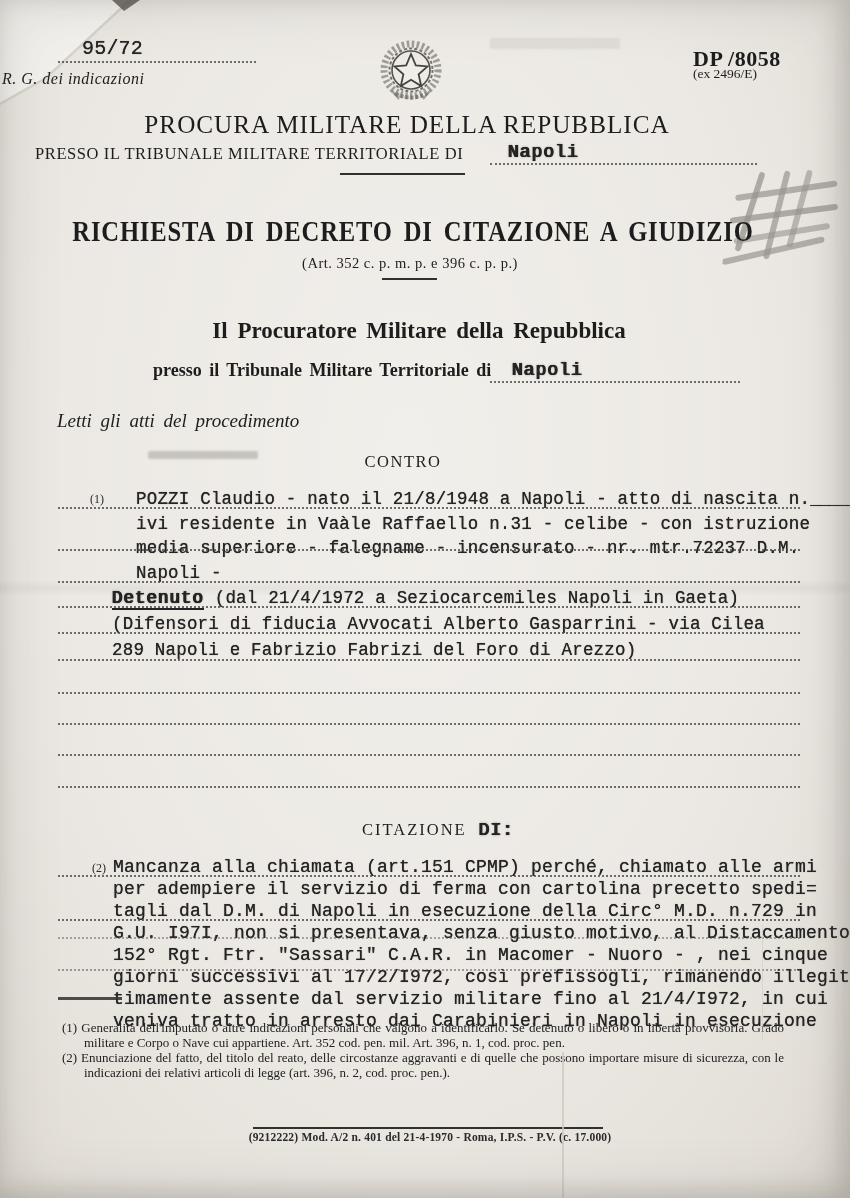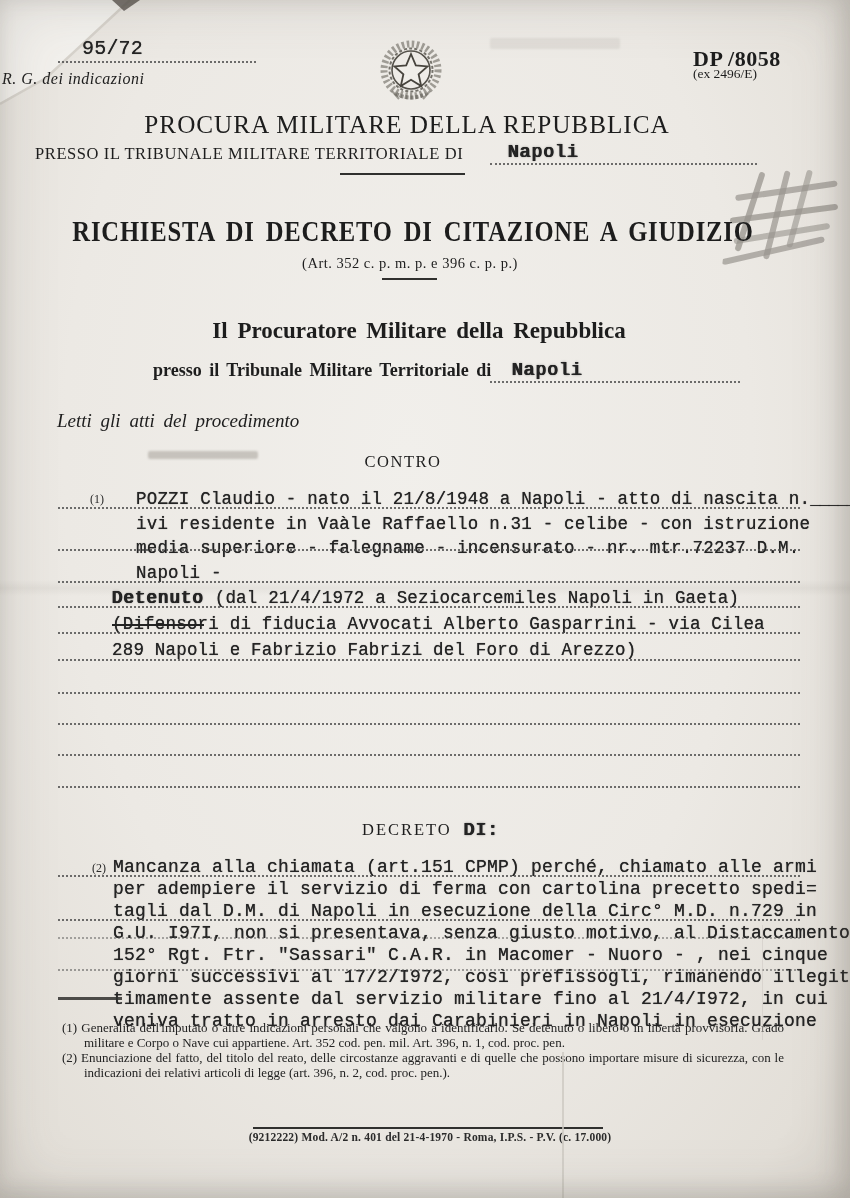--- a/index.html
+++ b/index.html
@@ -15,21 +15,21 @@
   .serif{font-family:"Liberation Serif","DejaVu Serif",serif;color:#1d1d1d;}
   .typed{font-family:"Liberation Mono","DejaVu Sans Mono",monospace;font-weight:normal;color:#242424;
     white-space:nowrap;letter-spacing:.2px;text-shadow:0 0 .7px rgba(25,25,25,.85);}
   .typed-sm{font-size:17.5px;line-height:24.5px;}
   .typed-lg{font-size:18px;line-height:22px;}
   .smudge-ink{text-shadow:.7px 0 0 #222,-.7px 0 0 #222,0 0 2.2px rgba(35,35,35,.55);letter-spacing:1px;}
   .dotted{position:absolute;height:0;border-bottom:2px dotted #4c4c4c;opacity:.8;}
   .rule{position:absolute;background:#30302e;}
   .center-line{left:0;right:0;text-align:center;white-space:nowrap;}
   .note-ref{font-size:12px;color:#2a2a2a;}
-  .underlined{border-bottom:2px solid #242424;padding-bottom:16px;}
+  .underlined{border-bottom:2px solid #242424;padding-bottom:0;}
   .fill{letter-spacing:-1.5px;}
   .foot{width:700px;text-align:justify;font-size:13px;line-height:15.4px;color:#222;
     text-indent:-22px;padding-left:22px;}
   .smear{position:absolute;background:rgba(115,110,100,.32);filter:blur(1.2px);border-radius:2px;}
   .crease{position:absolute;background:#cdc9c2;opacity:.8;}
 </style>
 </head>
 <body>
 
 <div class="page">
@@ -109,21 +109,21 @@
   <div class="dotted" style="left:58px;top:581px;width:742px;"></div>
   <div class="dotted" style="left:58px;top:606px;width:742px;"></div>
   <div class="dotted" style="left:58px;top:632px;width:742px;"></div>
   <div class="dotted" style="left:58px;top:659px;width:742px;"></div>
   <div class="dotted" style="left:58px;top:692px;width:742px;"></div>
   <div class="dotted" style="left:58px;top:723px;width:742px;"></div>
   <div class="dotted" style="left:58px;top:754px;width:742px;"></div>
   <div class="dotted" style="left:58px;top:786px;width:742px;"></div>
 
   <div class="abs" style="left:362px;top:820px;white-space:nowrap;">
-    <span class="serif" style="font-size:16.5px;letter-spacing:2px;">DECRETO</span>
+    <span class="serif" style="font-size:16.5px;letter-spacing:2px;">CITAZIONE</span>
     <span class="typed smudge-ink" style="font-size:18px;margin-left:8px;">DI:</span>
   </div>
 
   <div class="abs serif note-ref" style="left:92px;top:861px;">(2)</div>
   <div class="abs" style="left:113px;top:856px;">
     <div class="typed typed-lg">Mancanza alla chiamata (art.151 CPMP) perché, chiamato alle armi</div>
     <div class="typed typed-lg">per adempiere il servizio di ferma con cartolina precetto spedi=</div>
     <div class="typed typed-lg">tagli dal D.M. di Napoli in esecuzione della Circ° M.D. n.729 in</div>
     <div class="typed typed-lg">G.U. I97I, non si presentava, senza giusto motivo, al Distaccamento</div>
     <div class="typed typed-lg">152° Rgt. Ftr. "Sassari" C.A.R. in Macomer - Nuoro - , nei cinque</div>

